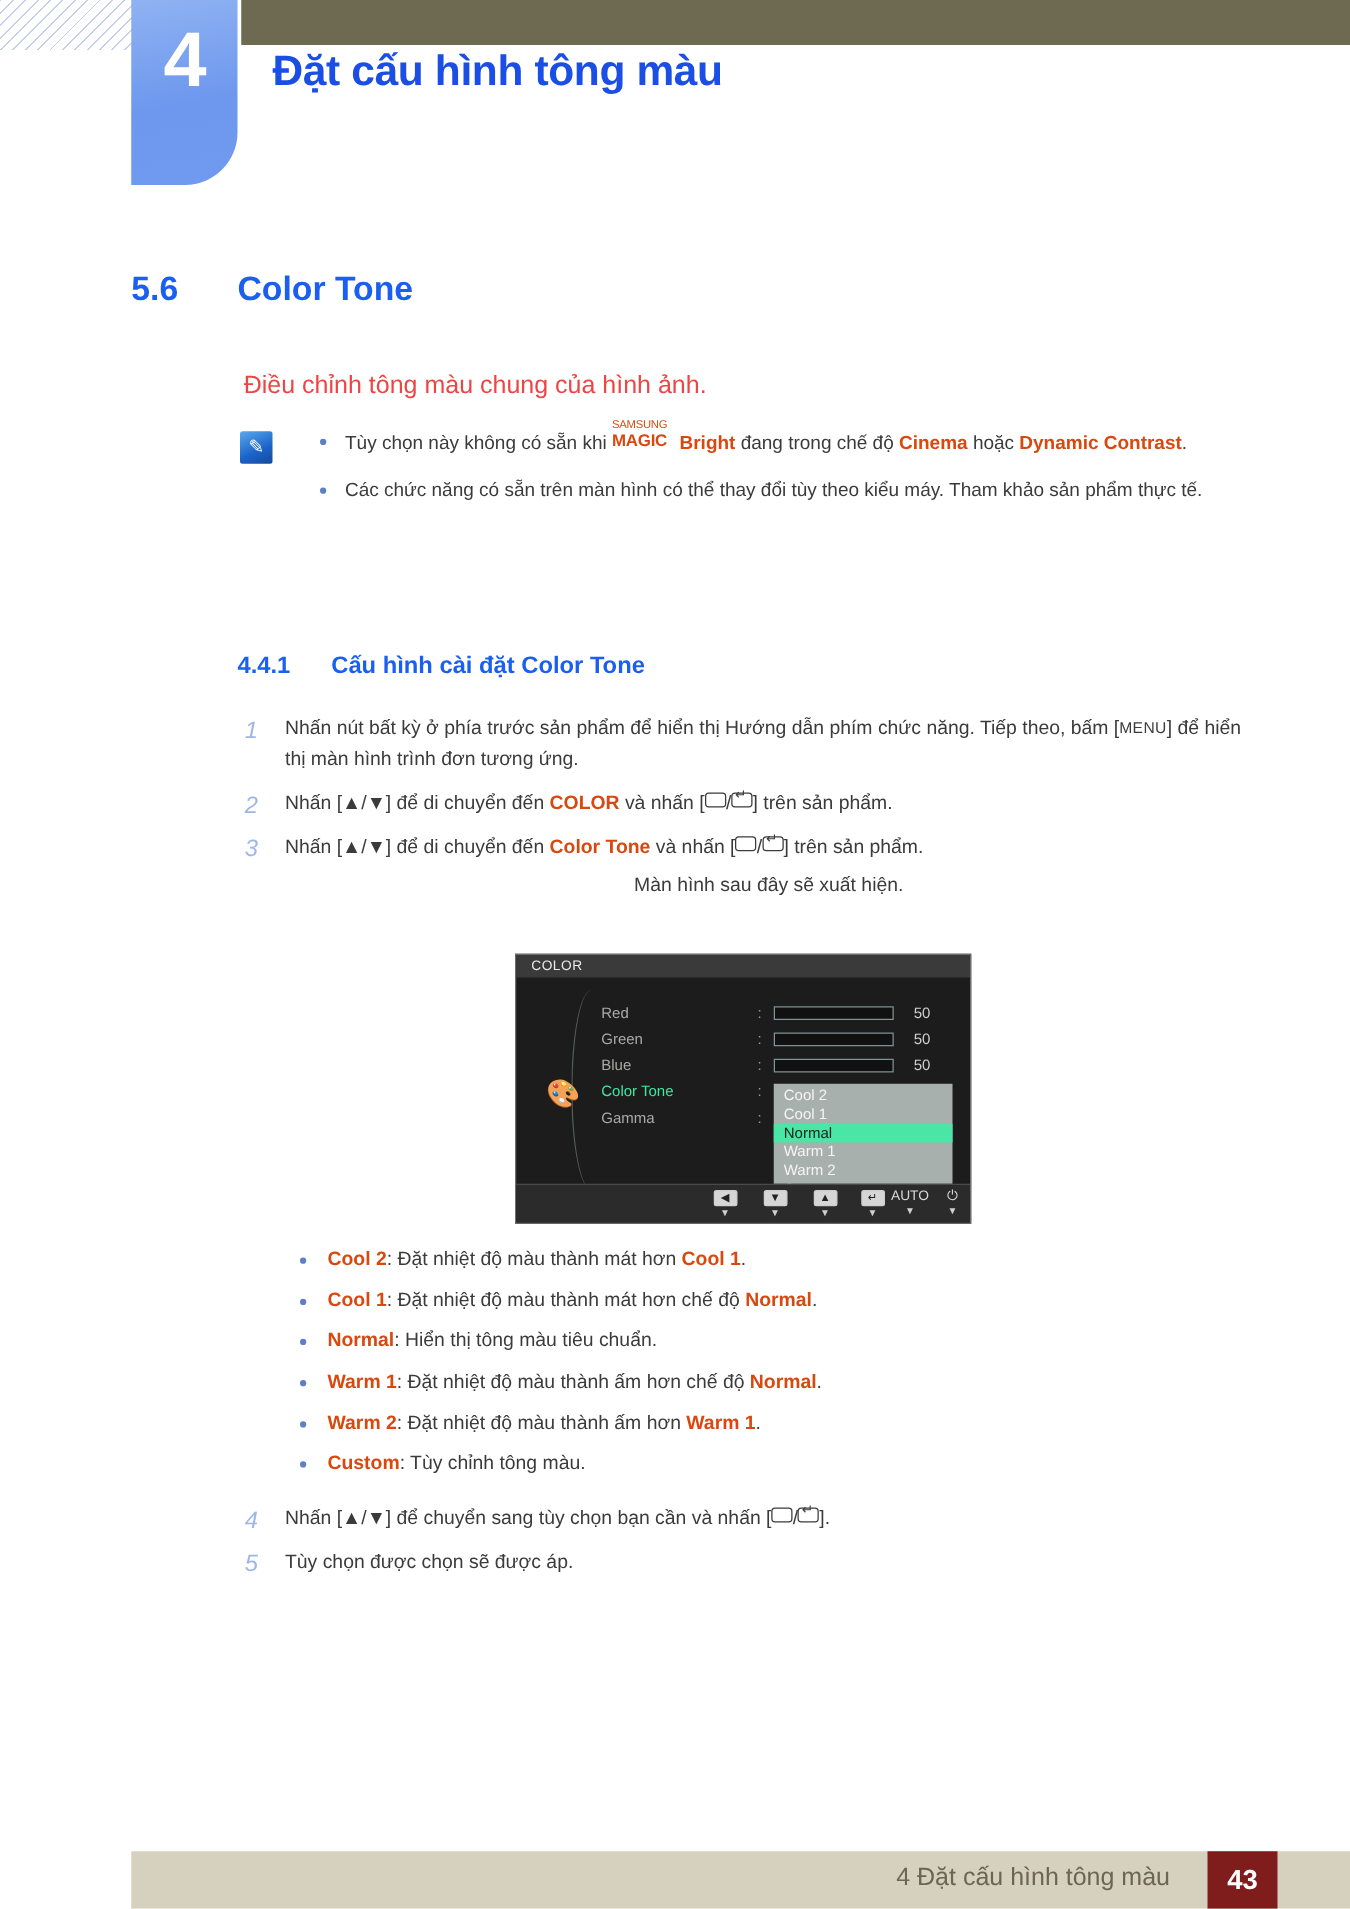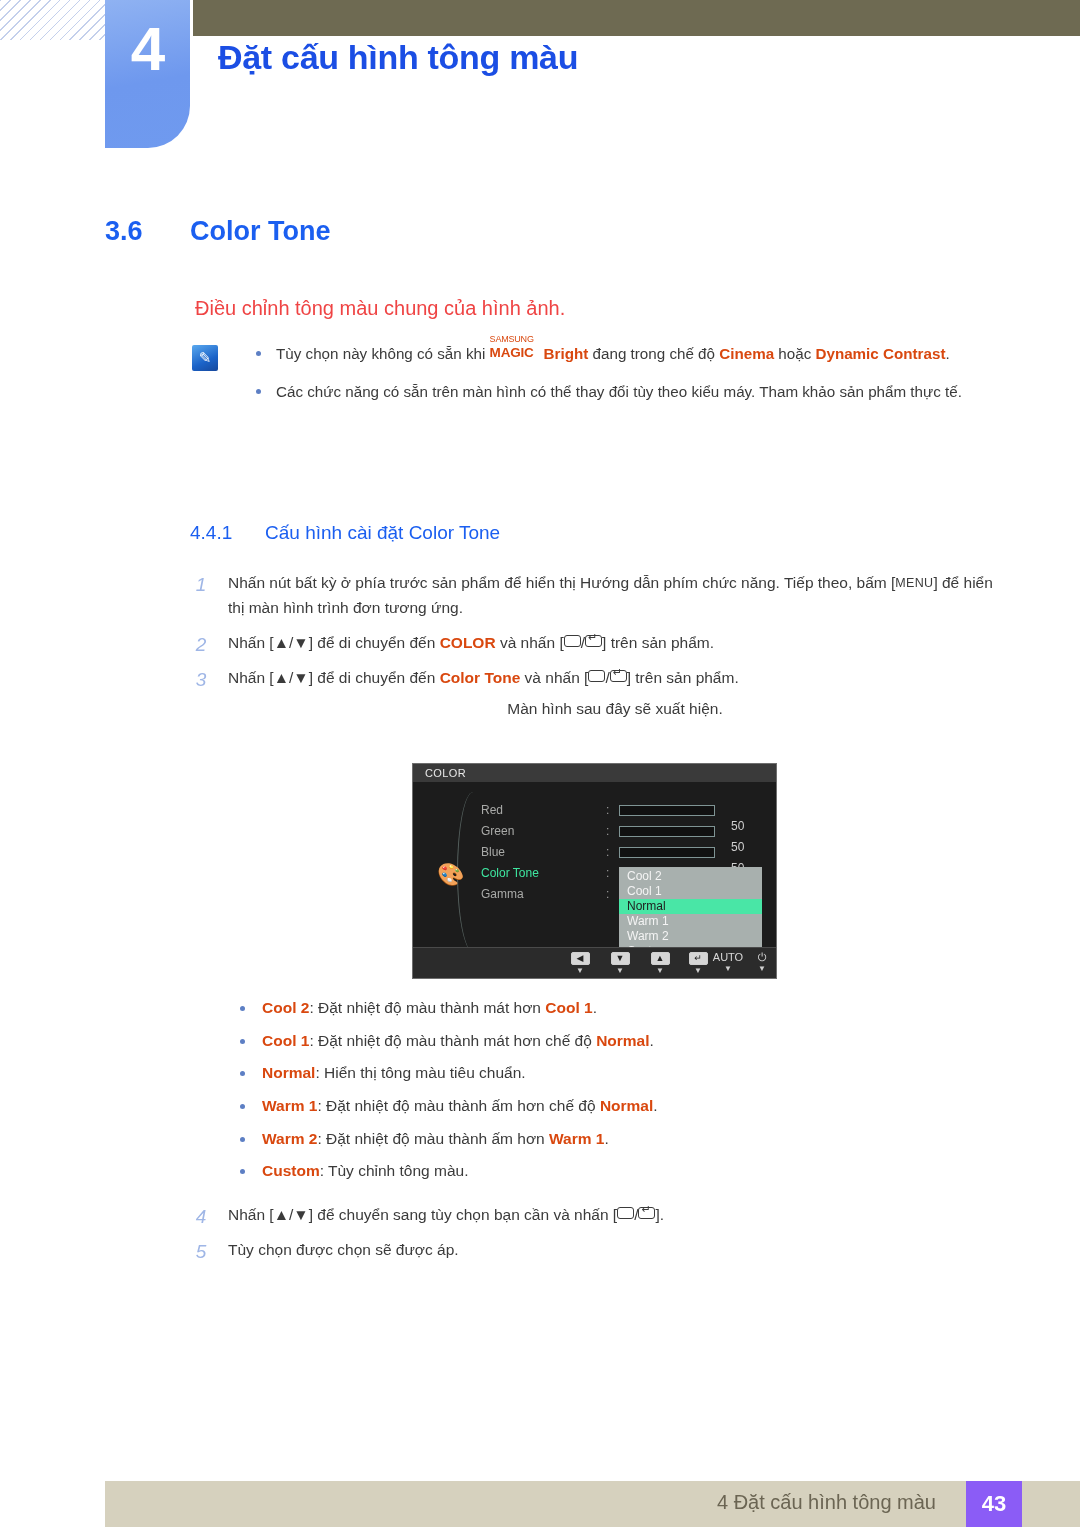--- a/index.html
+++ b/index.html
@@ -132,21 +132,21 @@
     position: absolute; left: 0; top: 1px;
     font-size: 13.5px; font-weight: bold; color: #d9480f;
     letter-spacing: -.2px;
   }
 
   
   .sub-head {
     position: absolute;
     left: 190px; top: 522px;
     font-size: 19px;
-    font-weight: normal;
+    font-weight: bold;
     color: #1b5ff0;
   }
   .sub-head .num { display: inline-block; width: 75px; }
 
   .steps {
     position: absolute;
     left: 190px; top: 570px;
     width: 812px;
   }
   .step {
@@ -249,21 +249,21 @@
     background: #111;
     border: 1px solid #7f9494;
     box-sizing: border-box;
   }
   .osd-bar .fill {
     height: 100%;
     background: #a6b8b8;
   }
   .osd-val {
     position: absolute;
-    left: 250px; top: 16px;
+    left: 250px; top: 0;
     font-size: 12px;
     color: #cfcfcf;
   }
   .osd-dd {
     position: absolute;
     left: 206px; top: 103px;
     width: 143px;
     background: #a8b0ae;
     padding: 2px 0 3px 0;
   }
@@ -352,39 +352,39 @@
     position: absolute;
     right: 144px; bottom: 13px;
     font-size: 20px;
     font-weight: normal;
     color: #6b6553;
   }
   .foot-page {
     position: absolute;
     right: 58px; bottom: 0;
     width: 56px; height: 46px;
-    background: #8b5cf6;
+    background: #7f1d1d;
     color: #ffffff;
     font-size: 22px;
     font-weight: bold;
     text-align: center;
     line-height: 46px;
   }
 </style>
 </head>
 <body>
 
 <div class="hatch"></div>
 <div class="olive-bar"></div>
 <div class="chap-tab"></div>
 <div class="chap-num">4</div>
 <div class="chap-title">Đặt cấu hình tông màu</div>
 
 <div class="sec-head">
-  <span class="num">3.6</span><span>Color Tone</span>
+  <span class="num">5.6</span><span>Color Tone</span>
 </div>
 
 <div class="intro">Điều chỉnh tông màu chung của hình ảnh.</div>
 
 <div class="note-icon">
   <span class="pen">✎</span>
 </div>
 
 <div class="notes">
   <div class="note-li">

